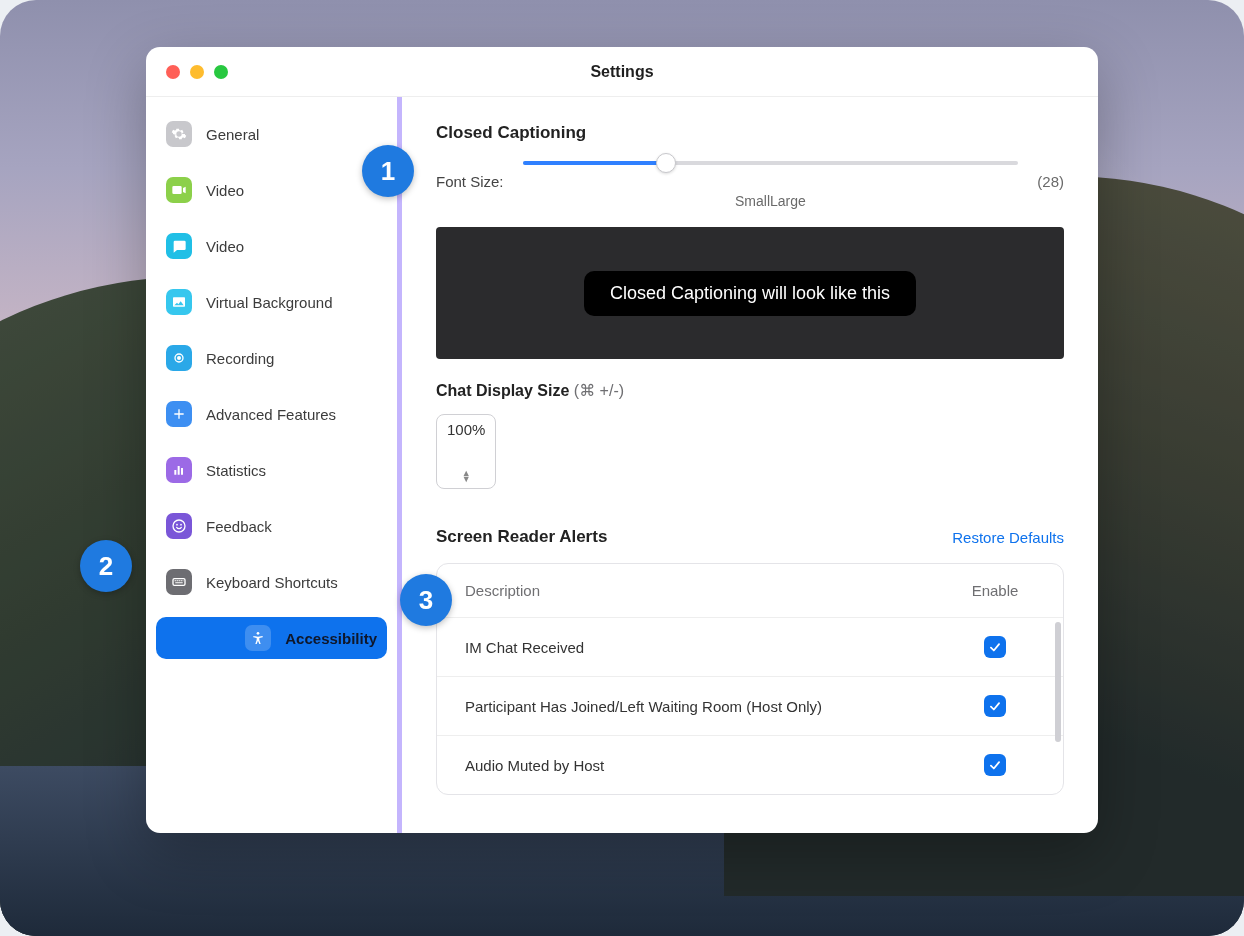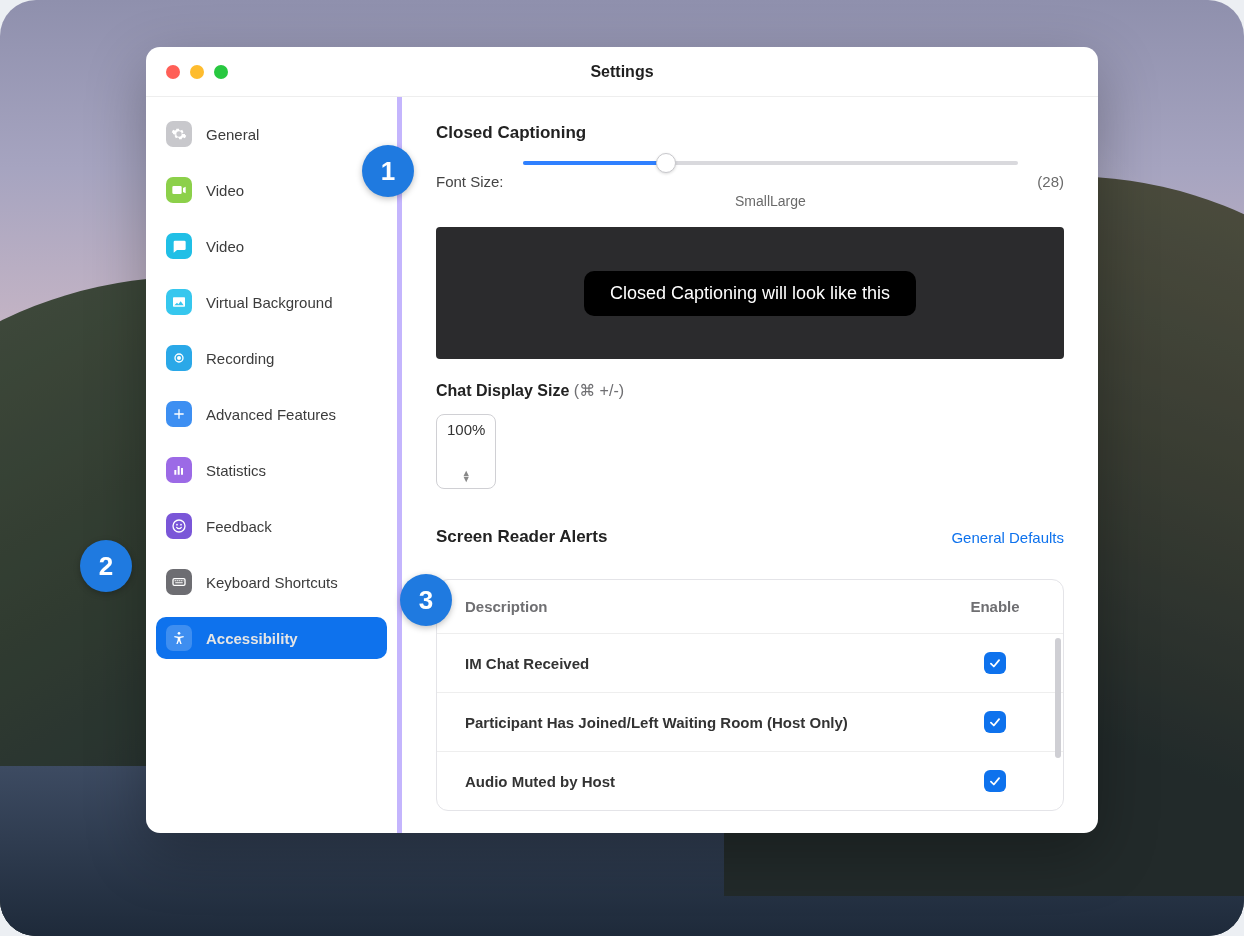--- a/index.html
+++ b/index.html
@@ -105,22 +105,23 @@
     gap: 14px;
     padding: 8px 10px;
     border-radius: 10px;
     color: #3c3c3c;
     font-size: 15px;
     margin-bottom: 14px;
     cursor: pointer;
   }
   .side-item.active {
     background: #0e72ed;
-    color: #e5e5e5;
+    color: #0f172a;
     font-weight: 600;
+    justify-content: flex-end;
   }
   .side-item .icon {
     width: 26px; height: 26px;
     border-radius: 7px;
     display: flex;
     align-items: center;
     justify-content: center;
     flex: 0 0 26px;
   }
   .side-item .icon svg { width: 16px; height: 16px; }
@@ -229,26 +230,25 @@
     justify-content: space-between;
     align-items: center;
     margin-top: 38px;
   }
   .restore-link {
     color: #0e72ed;
     font-size: 15px;
     cursor: pointer;
   }
   .alerts-card {
-    margin-top: 32px;
+    margin-top: 16px;
     border: 1px solid #e4e4e8;
     border-radius: 12px;
     overflow: hidden;
     position: relative;
-    font-weight: bold;
   }
   .alerts-header-row, .alert-row {
     display: flex;
     align-items: center;
     justify-content: space-between;
     padding: 18px 28px;
   }
   .alerts-header-row {
     color: #6f6f72;
     font-size: 15px;
@@ -445,21 +445,21 @@
       <div class="select-box">
         <span>100%</span>
         <span class="select-arrows">
           <span>▲</span>
             <span>▼</span>
         </span>
       </div>
 
       <div class="alerts-head">
         <div class="section-title" style="margin:0">Screen Reader Alerts</div>
-        <div class="restore-link">General Defaults</div>
+        <div class="restore-link">Restore Defaults</div>
       </div>
 
       <div class="alerts-card">
         <div class="alerts-header-row">
           <span>Description</span>
           <span class="col-enable">Enable</span>
         </div>
 
         <div class="alert-row">
           <span>IM Chat Received</span>

